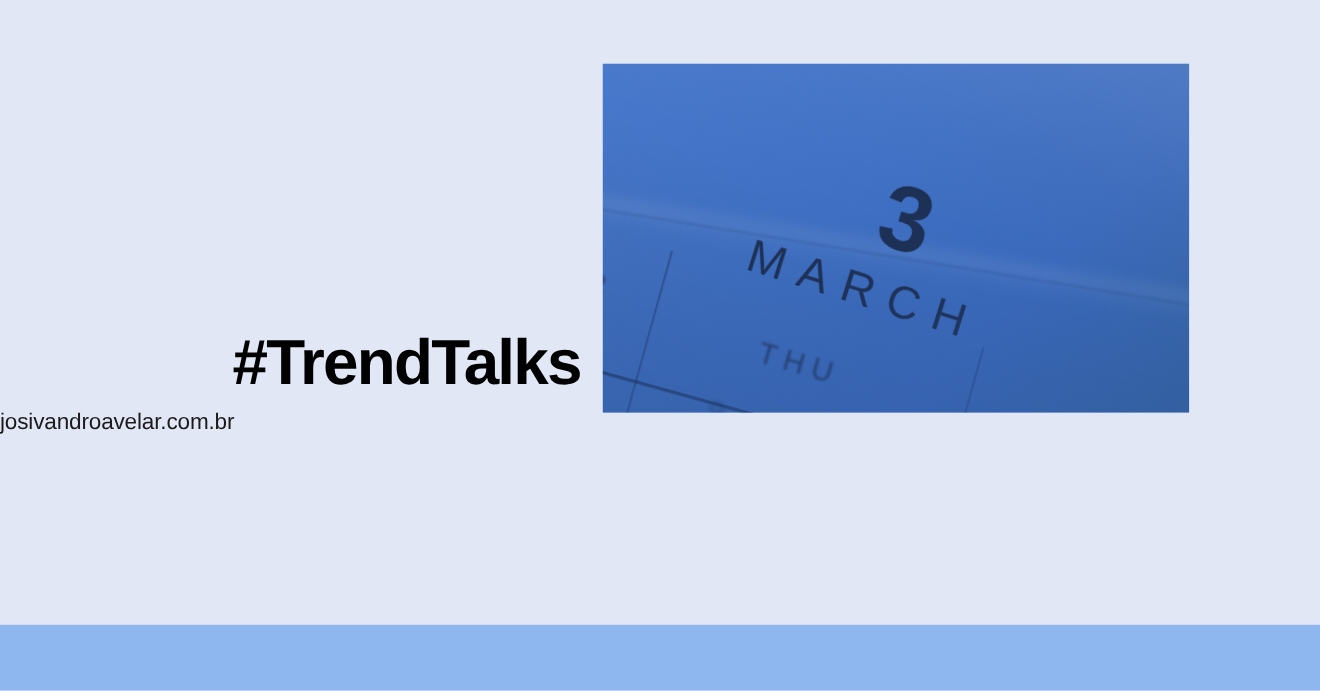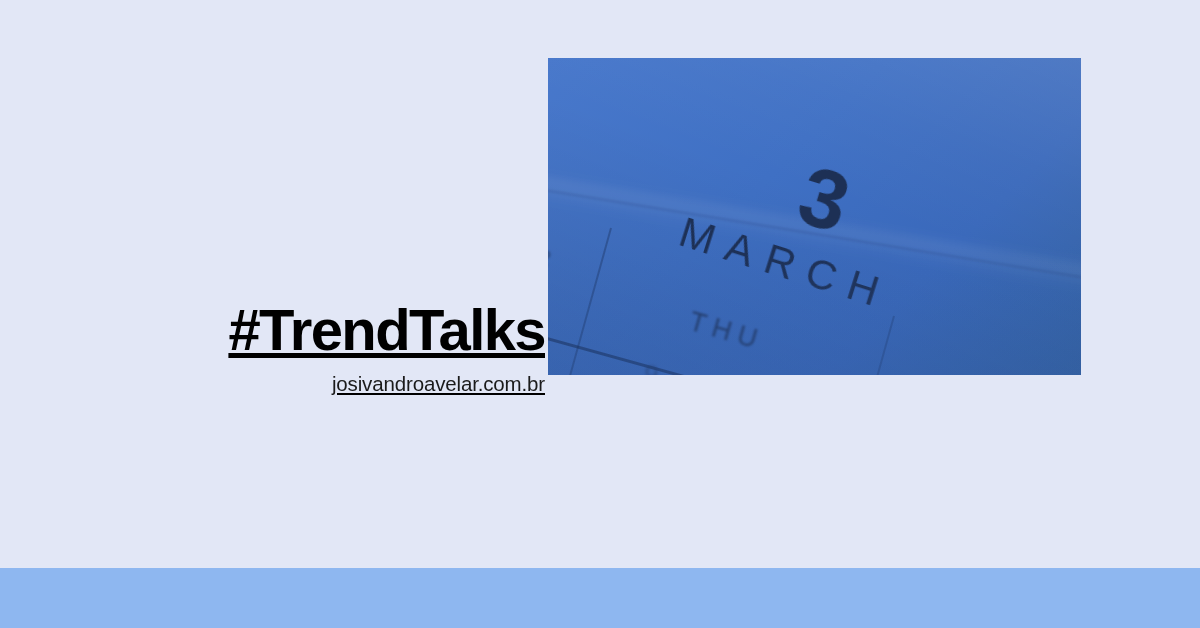--- a/index.html
+++ b/index.html
@@ -19,44 +19,43 @@
     position: relative;
     width: 1200px;
     height: 628px;
     background: #e2e7f6;
     overflow: hidden;
   }
 
   
   .left-block {
     position: absolute;
-    left: 17px;
+    left: 0;
     top: 300px;
     width: 528px;
     text-align: right;
-    text-decoration: underline;
   }
   .brand-title {
     margin: 0;
     font-size: 58px;
     line-height: 1.02;
     font-weight: bold;
     letter-spacing: -1.6px;
     color: #000000;
     text-align: right;
     padding-right: 0px;
   }
   .brand-url {
     margin: 14px 0 0 0;
     font-size: 20.5px;
     line-height: 1.1;
     font-weight: normal;
     letter-spacing: -0.15px;
     color: #1b1b1b;
-    text-align: right;
+    text-align: left;
   }
 
   
   .composite {
     position: absolute;
     left: 548px;
     top: 58px;
     width: 533px;
     height: 510px;
   }

